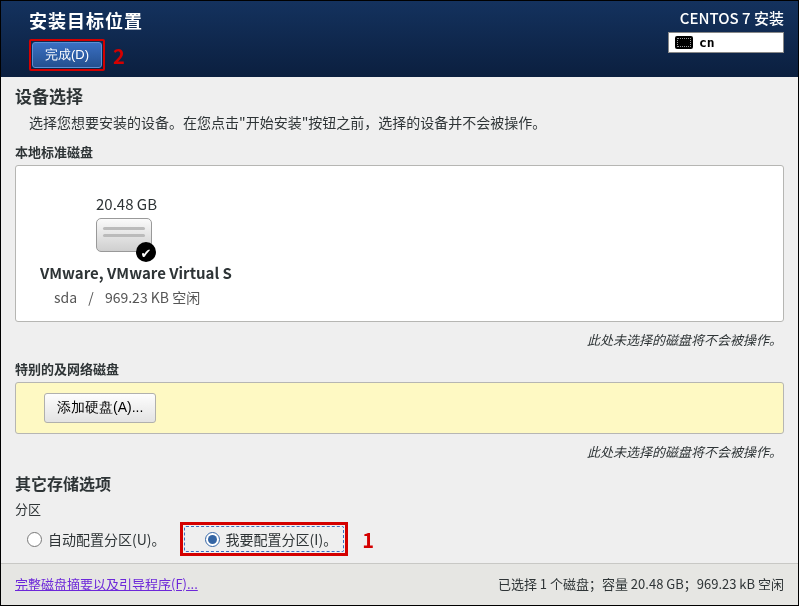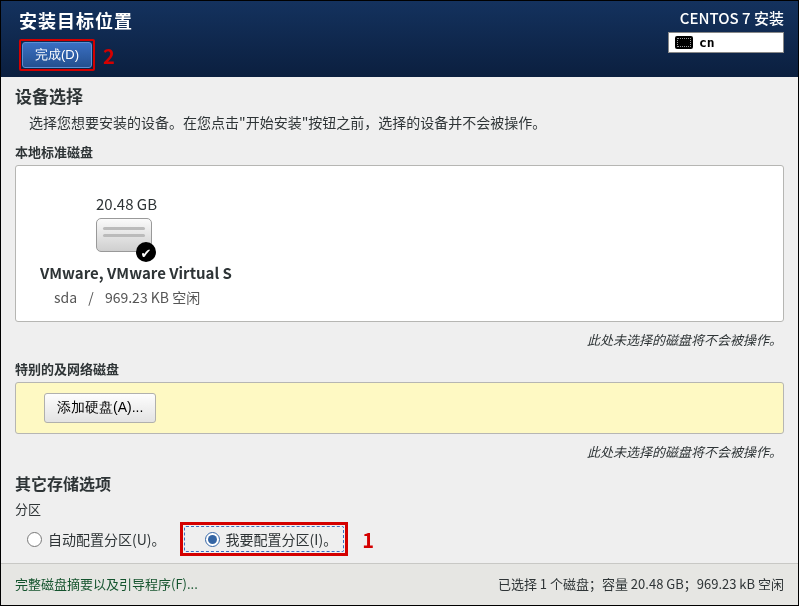--- a/index.html
+++ b/index.html
@@ -1,20 +1,20 @@
 <!DOCTYPE html>
 <html><head>
 <meta charset="utf-8">
 <style>
   * { box-sizing: border-box; margin: 0; padding: 0; }
   html, body { width: 799px; height: 606px; font-family: "Noto Sans CJK SC", "Microsoft YaHei", sans-serif; font-size: 14px; color: #2e3436; background: #fff; overflow: hidden; }
   .wrap { width: 799px; height: 606px; border: 1px solid #000; display: flex; flex-direction: column; background: #efefef; }
   
   .header { background: #0b1f3f; background: linear-gradient(#14325e,#0b1f3f); color: #fff; padding: 6px 14px 6px 18px; display: flex; justify-content: space-between; align-items: flex-start; height: 76px; }
-  .hleft { display: flex; flex-direction: column; gap: 6px; }
+  .hleft { display: flex; flex-direction: column; gap: 6px; margin-left: 10px; }
   .title { font-size: 18px; font-weight: 600; letter-spacing: 1px; }
   .done-wrap { display: flex; align-items: center; gap: 8px; }
   .done-btn { background: #2a5aa6; background: linear-gradient(#3a6fc2,#24508f); color: #fff; border: 1px solid #5d8fd4; border-radius: 3px; padding: 3px 12px; font-size: 13px; cursor: pointer; }
   .done-btn-border { border: 2px solid #d40000; padding: 1px; border-radius: 2px; }
   .anno-red { color: #d40000; font-size: 20px; font-weight: 600; }
   .hright { text-align: right; display: flex; flex-direction: column; align-items: flex-end; gap: 4px; }
   .centos { font-size: 15px; font-weight: 500; }
   .lang { background: #fff; color: #000; border: 1px solid #888; padding: 2px 6px; display: inline-flex; align-items: center; gap: 6px; font-family: monospace; font-weight: bold; font-size: 13px; min-width: 116px; }
   .kbicon { display:inline-block; width:18px; height:13px; background:#000; border-radius:2px; position:relative; }
   .kbicon::before { content:""; position:absolute; inset:2px; border:1px dotted #fff; opacity:.6; }
@@ -41,21 +41,21 @@
   .grp-label { font-size: 13px; font-weight: 400; margin: 4px 0 4px 0; }
   .radio-row { display: flex; align-items: center; gap: 14px; padding-left: 12px; margin-bottom: 6px; }
   .rb { display: inline-flex; align-items: center; gap: 6px; color: #2e3436; font-size: 14px; }
   .rb input { width: 15px; height: 15px; accent-color: #3465a4; }
   .rb.sel-box { border:1px dashed #3a6fc2; padding:2px 6px 2px 20px; border-radius:2px; }
   .red-box { border: 3px solid #d40000; padding: 1px; }
   .chk-row { display: inline-flex; align-items: center; gap: 6px; color: #9a9a97; font-size: 14px; padding-left: 12px; }
   .chk-row input { width: 14px; height: 14px; }
   
   .footer { border-top: 1px solid #c8c8c5; background: #e6e6e3; padding: 10px 14px 12px 14px; display: flex; justify-content: space-between; align-items: center; font-size: 13px; }
-  .link { color: #14532d; cursor: pointer; text-align: center; }
+  .link { color: #6d28d9; text-decoration: underline; cursor: pointer; text-align: center; }
   .status { color: #2e3436; }
 </style>
 </head>
 <body>
 
 <div class="wrap">
   <div class="header">
     <div class="hleft">
       <div class="title">安装目标位置</div>
       <div class="done-wrap">

